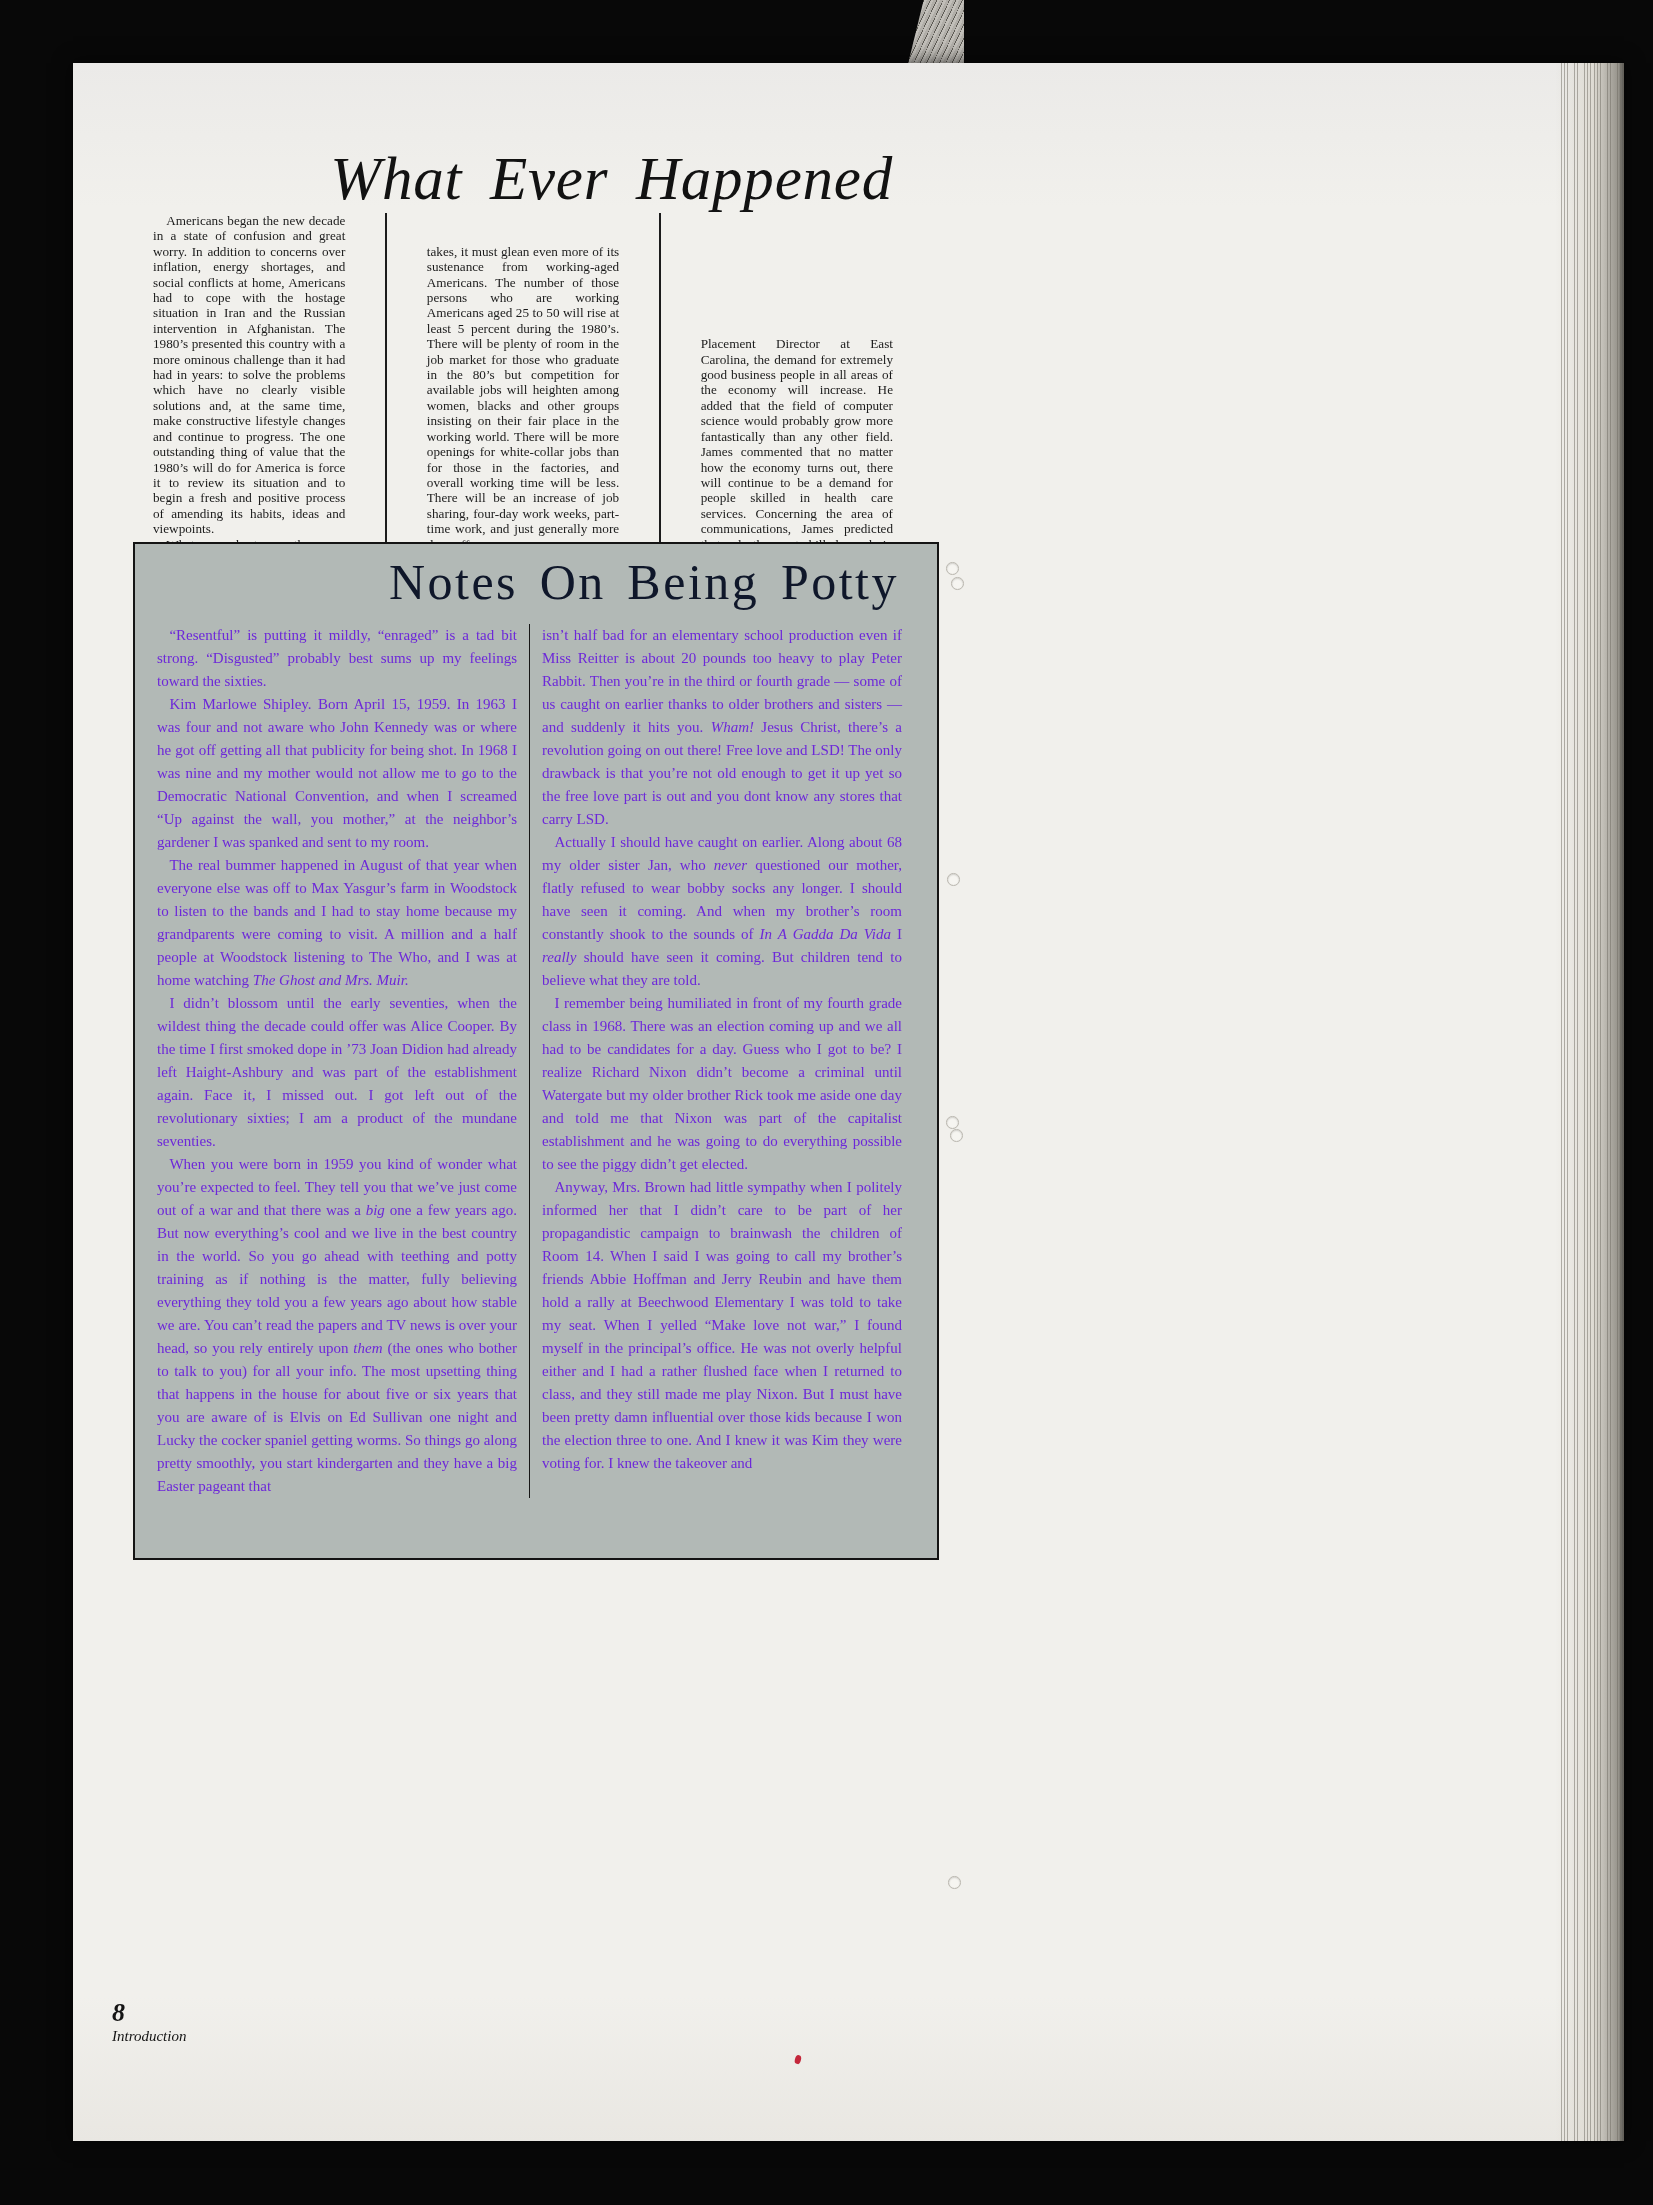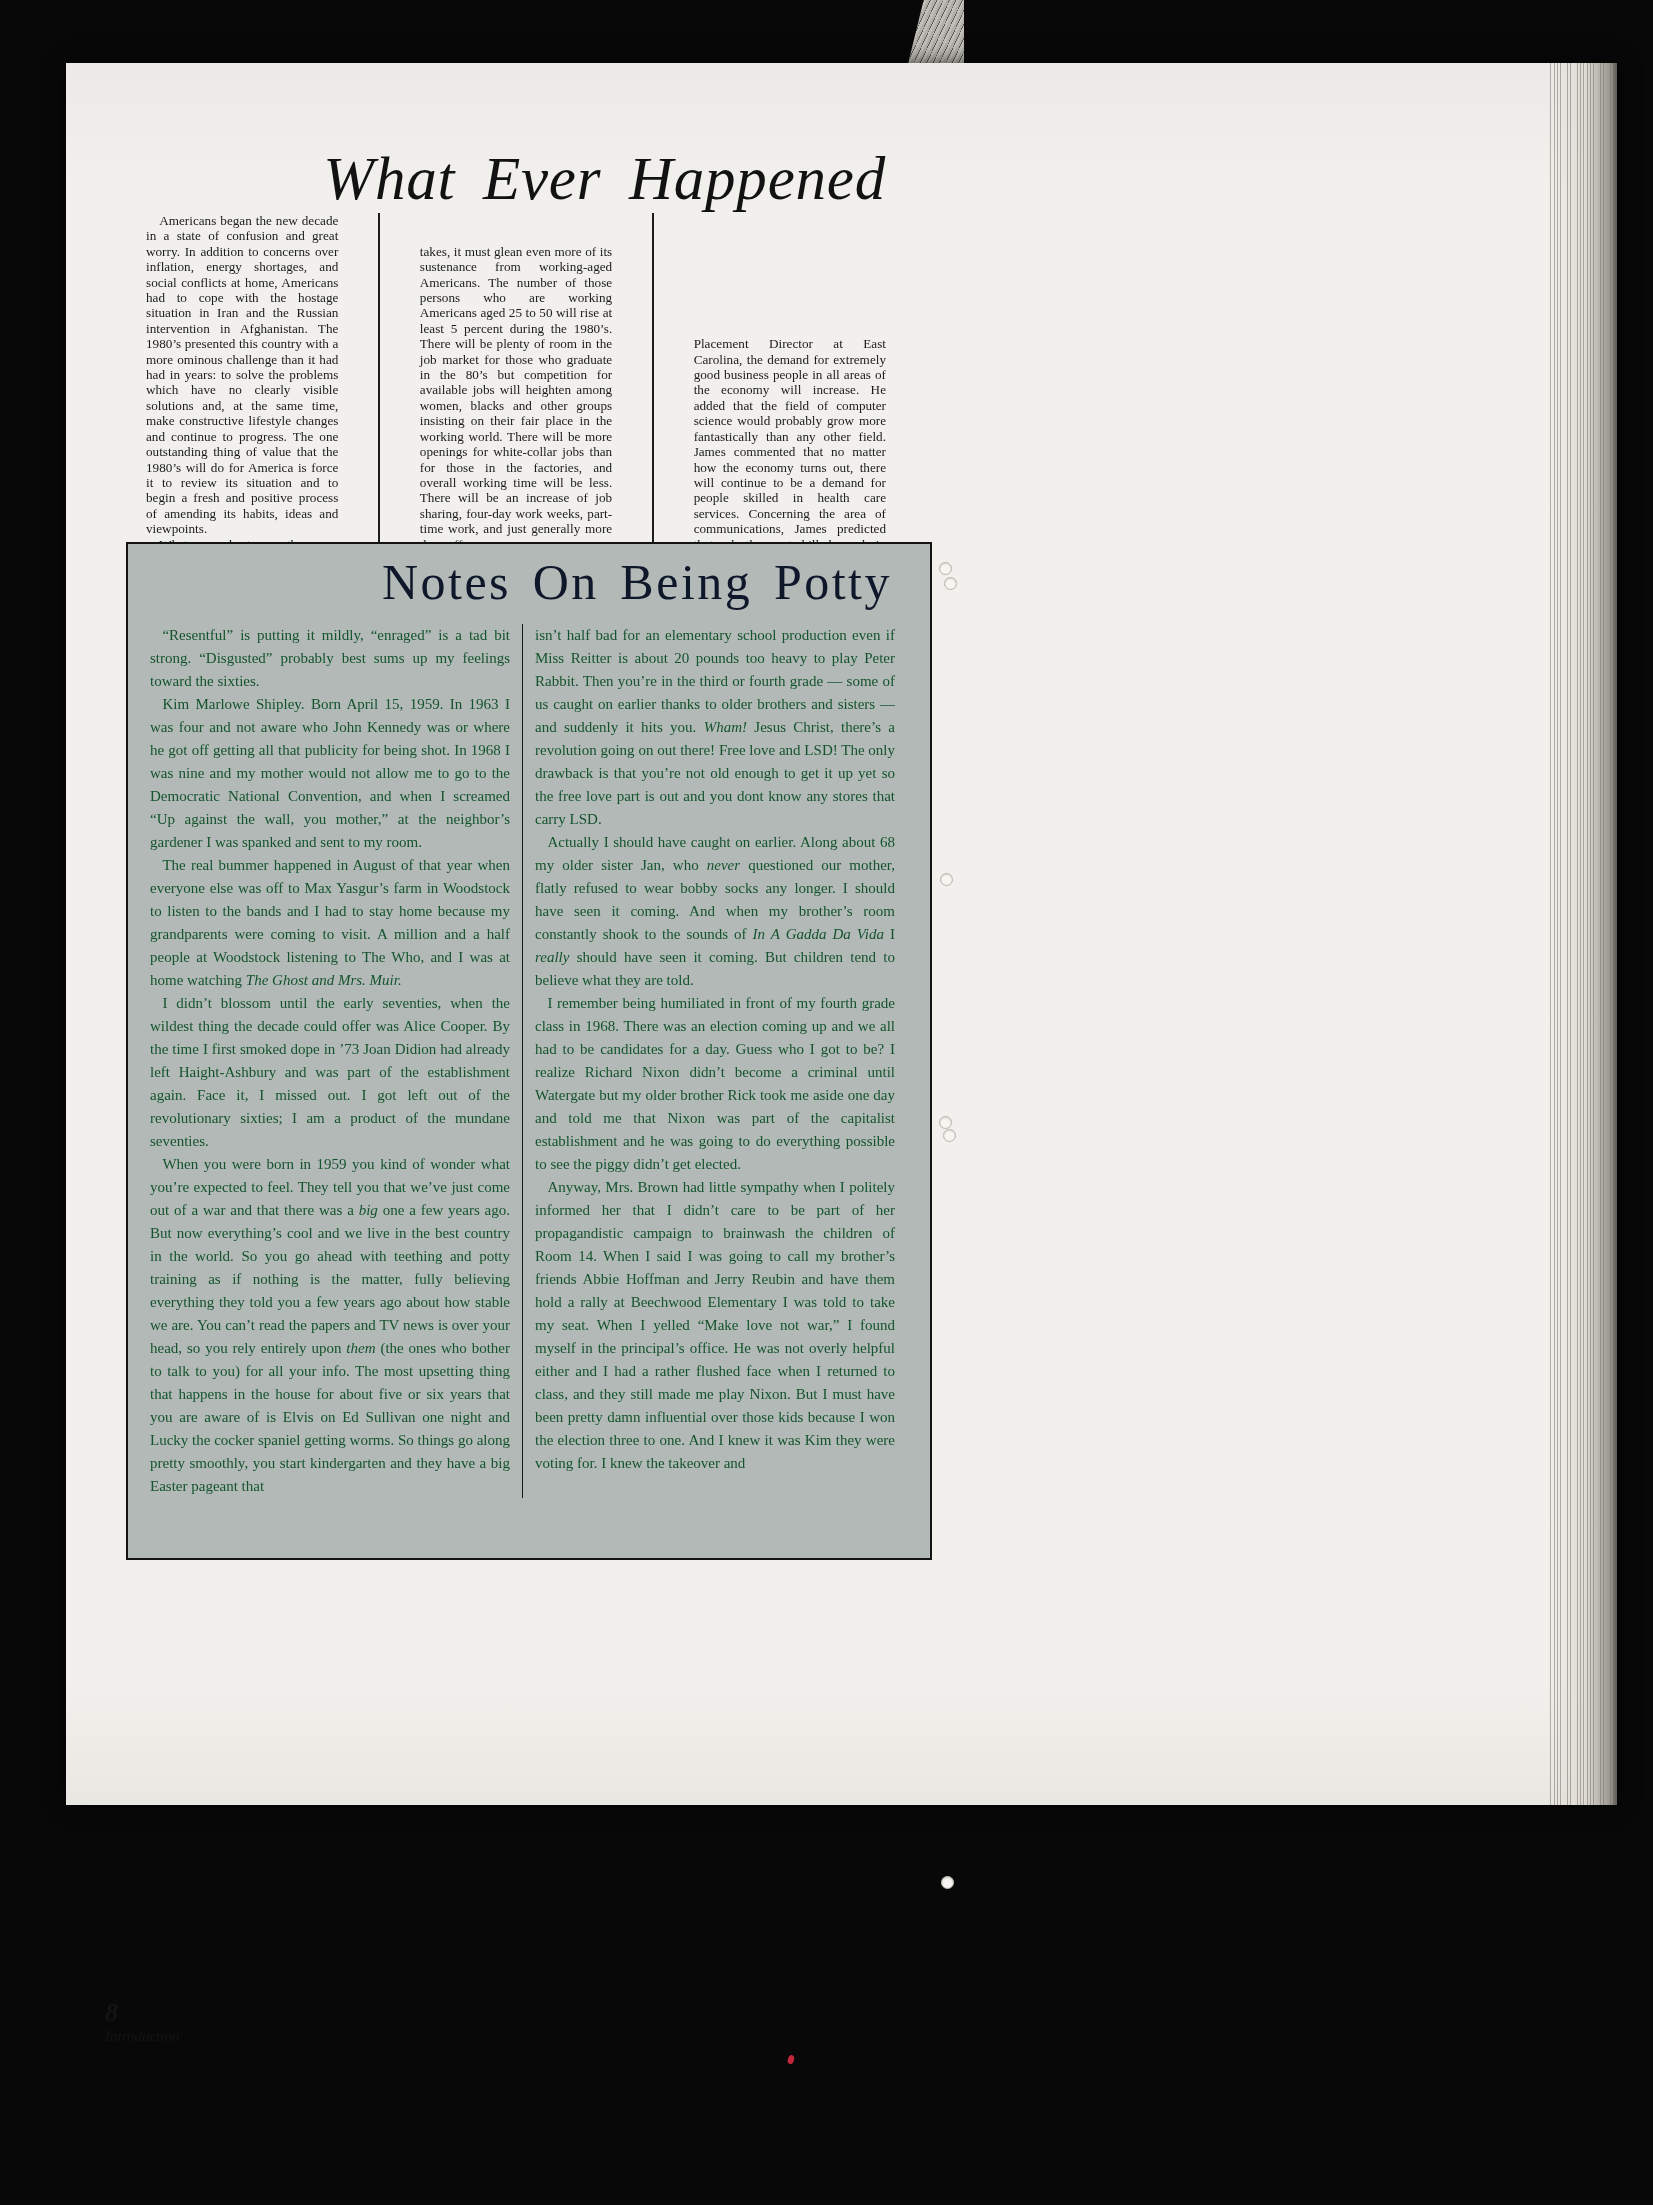--- a/index.html
+++ b/index.html
@@ -8,21 +8,21 @@
     background:var(--cover-black,#080808);
     font-family:"Liberation Serif", serif;
   }
   .corner-pages{
     position:absolute;left:908px;top:0;width:56px;height:64px;
     background:repeating-linear-gradient(115deg,#cfccc5 0 2.5px,#6e6b64 2.5px 3.3px,#e2dfd8 3.3px 5.8px);
     clip-path:polygon(0 100%,28% 0,100% 0,100% 100%);
     opacity:.85;
   }
   .page{
-    position:absolute;left:66px;top:63px;width:1551px;height:1742px;
+    position:absolute;left:73px;top:63px;width:1551px;height:2078px;
     background:linear-gradient(180deg,#ebeae8 0%,var(--page-bg,#f1f0ec) 7%,var(--page-bg,#f1f0ec) 93%,#e9e7e2 100%);
     box-shadow:0 0 18px rgba(0,0,0,.65);
   }
   .fore-edge{
     position:absolute;top:0;right:0;width:69px;height:100%;
     background:
       repeating-linear-gradient(to right,rgba(0,0,0,0) 0 2.5px,rgba(110,106,97,.5) 2.5px 3.3px),
       linear-gradient(to right,rgba(240,239,235,0) 0%,#dedbd3 55%,#96938b 92%,#55534e 100%);
   }
   .article-title{
@@ -51,21 +51,21 @@
     margin:11.6px 38px 0 0;text-align:right;
     font-size:50px;line-height:53px;font-weight:normal;color:#0f172a;
     letter-spacing:2.5px;word-spacing:6.6px;white-space:nowrap;
   }
   .notes-columns{
     display:flex;justify-content:space-between;align-items:stretch;
     padding:15px 35px 0 22px;
   }
   .notes-columns .ncol{
     width:360px;font-size:15px;line-height:23px;text-align:justify;
-    color:#14532d;
+    color:#6d28d9;
   }
   .ncol p{margin:0;}
   .ncol p.indent{text-indent:12.4px;}
   .vdiv2{width:1.7px;background:#161616;align-self:stretch;}
   .footer{position:absolute;left:39px;top:1937px;color:#141414;}
   .pagenum{font-size:26px;font-weight:bold;font-style:italic;line-height:26.4px;}
   .section{font-size:15px;font-style:italic;line-height:16.5px;margin-top:1.7px;}
   .hole{
     position:absolute;width:10.7px;height:10.7px;border-radius:50%;
     background:#f6f5f1;border:0.8px solid #b9b6ae;

